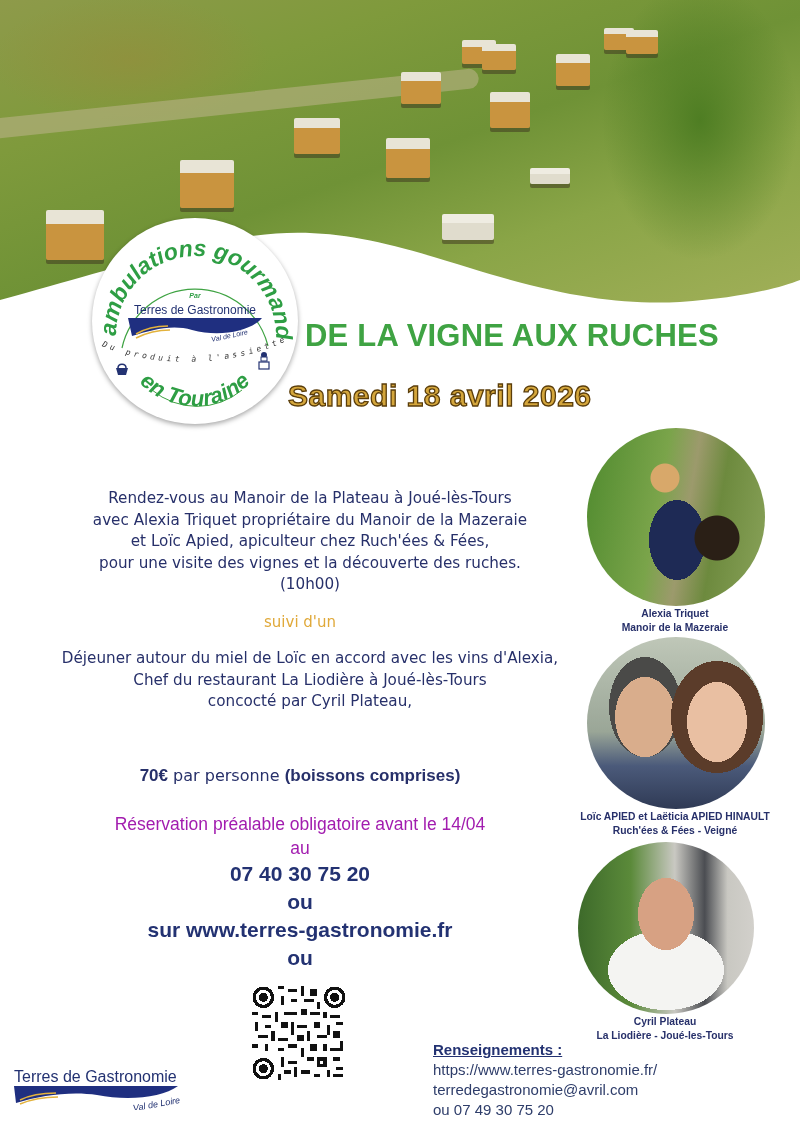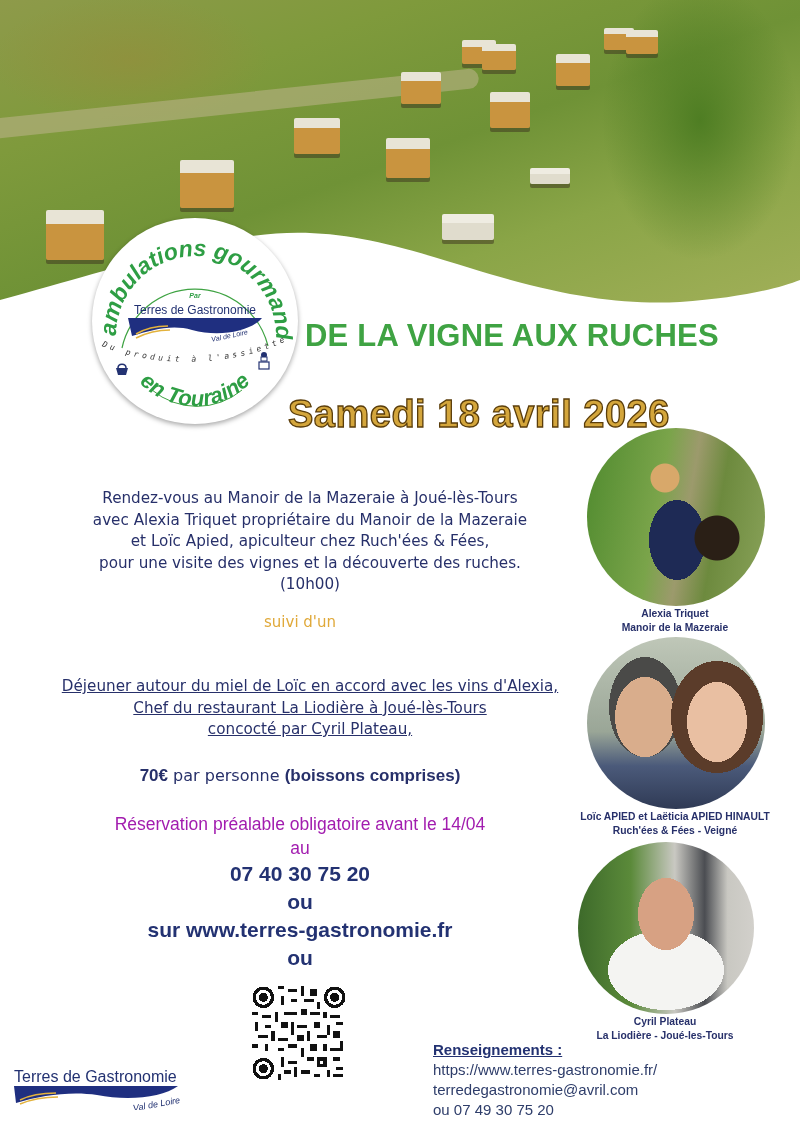--- a/index.html
+++ b/index.html
@@ -9,25 +9,25 @@
       radial-gradient(ellipse 140px 200px at 700px 120px, rgba(70,120,30,0.85), rgba(70,120,30,0) 70%),
       radial-gradient(ellipse 200px 90px at 130px 60px, rgba(150,140,60,0.6), rgba(150,140,60,0) 70%),
       linear-gradient(160deg,#8e9a4a 0%,#7f9a3c 25%,#6f9236 50%,#8aa547 70%,#a3b05a 100%);}
   .hero .path{position:absolute;left:-40px;top:95px;width:520px;height:20px;background:rgba(190,180,140,0.55);transform:rotate(-6deg);border-radius:10px;}
   .hive{position:absolute;border-radius:2px;background:linear-gradient(180deg,#e8e4d6 0 28%,#c9943f 28% 100%);box-shadow:0 4px 0 rgba(60,50,30,0.5);}
   .hive.white{background:linear-gradient(180deg,#efece2 0 35%,#e0dccd 35% 100%);}
   .wave{position:absolute;left:0;top:0;width:800px;height:320px;}
   .badge{position:absolute;left:92px;top:218px;width:206px;height:206px;border-radius:50%;background:#fff;box-shadow:0 2px 5px rgba(0,0,0,0.35);}
   .badge svg{position:absolute;left:0;top:0;}
   .title{position:absolute;left:305px;top:318px;color:#3fa343;font-family:"Liberation Sans",sans-serif;font-weight:bold;font-size:31px;letter-spacing:0.2px;white-space:nowrap;}
-  .date{position:absolute;left:288px;top:393px;font-family:"Liberation Sans",sans-serif;font-weight:bold;font-size:38px;color:#d4a63c;-webkit-text-stroke:1.3px #5a3d0a;white-space:nowrap;letter-spacing:0.5px;}
+  .date{position:absolute;left:288px;top:379px;font-family:"Liberation Sans",sans-serif;font-weight:bold;font-size:30px;color:#d4a63c;-webkit-text-stroke:1.3px #5a3d0a;white-space:nowrap;letter-spacing:0.5px;}
   .block{position:absolute;text-align:center;color:#27306a;font-family:"DejaVu Sans",sans-serif;font-size:15.2px;line-height:21.5px;}
   .b1{left:60px;width:500px;top:488px;}
   .suivi{left:60px;width:480px;top:612px;color:#e0a93a;font-size:15px;}
-  .b2{left:50px;width:520px;top:676px;text-decoration:underline;}
+  .b2{left:50px;width:520px;top:648px;}
   .price{left:60px;width:480px;top:765px;font-size:16px;}
   .price b{font-family:"Liberation Sans",sans-serif;font-weight:bold;font-size:17px;}
   .resa{position:absolute;left:80px;width:440px;top:812px;text-align:center;color:#a21caf;font-family:"Liberation Sans",sans-serif;font-size:17.5px;line-height:24px;}
   .big{position:absolute;left:80px;width:440px;text-align:center;color:#233272;font-family:"Liberation Sans",sans-serif;font-weight:bold;font-size:21px;}
   .qr{position:absolute;left:252px;top:986px;width:94px;height:94px;background:#fff;}
   .photo{position:absolute;border-radius:50%;overflow:hidden;}
   .cap{position:absolute;text-align:center;color:#27306a;font-family:"Liberation Sans",sans-serif;font-weight:bold;font-size:10.3px;line-height:14px;}
   .info{position:absolute;left:433px;top:1040px;color:#2e3d6a;font-family:"Liberation Sans",sans-serif;font-size:15px;line-height:20px;}
   .info .h{font-weight:bold;color:#233272;text-decoration:underline;}
   .logo{position:absolute;left:12px;top:1065px;width:170px;height:45px;}
@@ -88,21 +88,21 @@
       <rect x="3" y="5" width="6" height="4" fill="#fff" stroke="#233272" stroke-width="1"></rect>
       <rect x="1" y="10" width="10" height="7" fill="#fff" stroke="#233272" stroke-width="1.2"></rect>
     </g>
   </svg>
 </div>
 
 <div class="title">DE LA VIGNE AUX RUCHES</div>
 <div class="date">Samedi 18 avril 2026</div>
 
 <div class="block b1">
-  <div>Rendez-vous au Manoir de la Mazeraie à Joué-lès-Tours</div>
+  <div>Rendez-vous au Manoir de la Plateau à Joué-lès-Tours</div>
   <div>avec Alexia Triquet propriétaire du Manoir de la Mazeraie</div>
   <div>et Loïc Apied, apiculteur chez Ruch'ées &amp; Fées,</div>
   <div>pour une visite des vignes et la découverte des ruches.</div>
   <div>(10h00)</div>
 </div>
 <div class="block suivi">suivi d'un</div>
 <div class="block b2">
   <div>Déjeuner autour du miel de Loïc en accord avec les vins d'Alexia,</div>
   <div>Chef du restaurant La Liodière à Joué-lès-Tours</div>
   <div>concocté par Cyril Plateau,</div>

